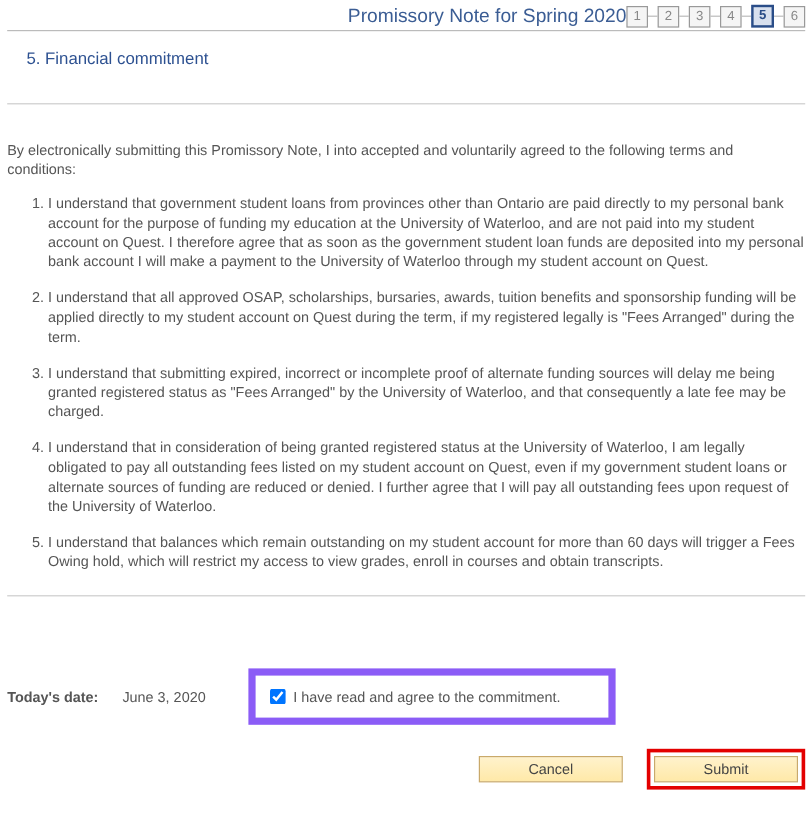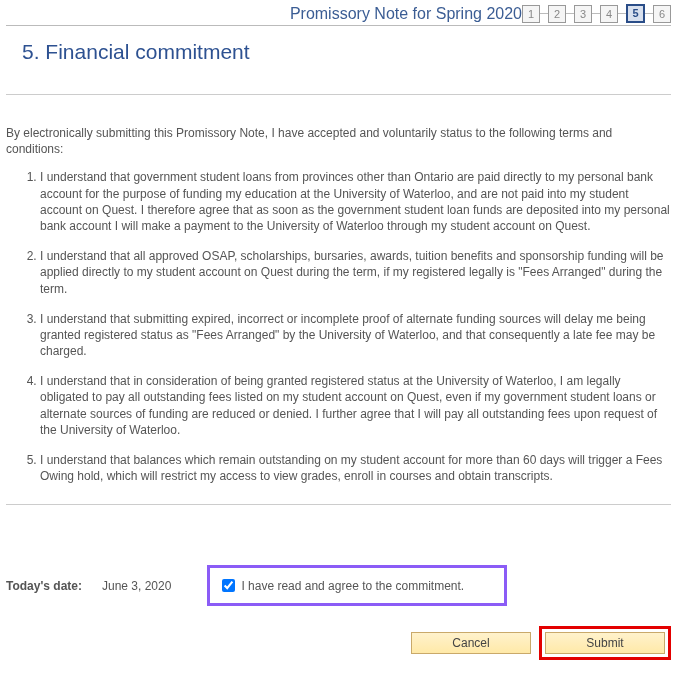--- a/index.html
+++ b/index.html
@@ -46,21 +46,21 @@
     height: 15px;
     line-height: 15px;
   }
   .step-sep {
     width: 8px;
     height: 1px;
     background: #bbb;
   }
   .section-heading {
     color: #2d5191;
-    font-size: 21px;
+    font-size: 14px;
     margin: 14px 0 30px 16px;
   }
   hr.sep {
     border: none;
     border-top: 1px solid #ccc;
     margin: 0;
   }
   .intro {
     margin: 30px 0 12px 0;
     line-height: 1.35;
@@ -83,33 +83,33 @@
   }
   .date-label {
     font-weight: bold;
     margin-right: 20px;
     text-align: right;
   }
   .date-value {
     margin-right: 36px;
   }
   .agree-wrap {
-    border: 3px solid #8b5cf6;
+    border: 6px solid #8b5cf6;
     padding: 8px 40px 8px 8px;
     display: inline-flex;
     align-items: center;
     justify-content: space-between;
   }
   .agree-wrap input {
     margin-right: 6px;
   }
   .button-row {
     display: flex;
     justify-content: flex-end;
-    gap: 8px;
+    gap: 20px;
     align-items: center;
   }
   .btn {
     width: 120px;
     height: 22px;
     border: 1px solid #c9a96a;
     background: linear-gradient(#fff2cc, #ffe9a8);
     color: #444;
     font-size: 12px;
     cursor: pointer;
@@ -137,21 +137,21 @@
       <div class="step-box active">5</div>
       <div class="step-sep"></div>
       <div class="step-box">6</div>
     </div>
 </div>
 
 <div class="section-heading">5. Financial commitment</div>
 
 <hr class="sep">
 
-<div class="intro">By electronically submitting this Promissory Note, I have accepted and voluntarily status to the following terms and conditions:</div>
+<div class="intro">By electronically submitting this Promissory Note, I into accepted and voluntarily agreed to the following terms and conditions:</div>
 
 <ol class="terms">
     <li>I understand that government student loans from provinces other than Ontario are paid directly to my personal bank account for the purpose of funding my education at the University of Waterloo, and are not paid into my student account on Quest. I therefore agree that as soon as the government student loan funds are deposited into my personal bank account I will make a payment to the University of Waterloo through my student account on Quest.</li>
     <li>I understand that all approved OSAP, scholarships, bursaries, awards, tuition benefits and sponsorship funding will be applied directly to my student account on Quest during the term, if my registered legally is "Fees Arranged" during the term.</li>
     <li>I understand that submitting expired, incorrect or incomplete proof of alternate funding sources will delay me being granted registered status as "Fees Arranged" by the University of Waterloo, and that consequently a late fee may be charged.</li>
     <li>I understand that in consideration of being granted registered status at the University of Waterloo, I am legally obligated to pay all outstanding fees listed on my student account on Quest, even if my government student loans or alternate sources of funding are reduced or denied. I further agree that I will pay all outstanding fees upon request of the University of Waterloo.</li>
     <li>I understand that balances which remain outstanding on my student account for more than 60 days will trigger a Fees Owing hold, which will restrict my access to view grades, enroll in courses and obtain transcripts.</li>
   </ol>
 
 <hr class="sep">

